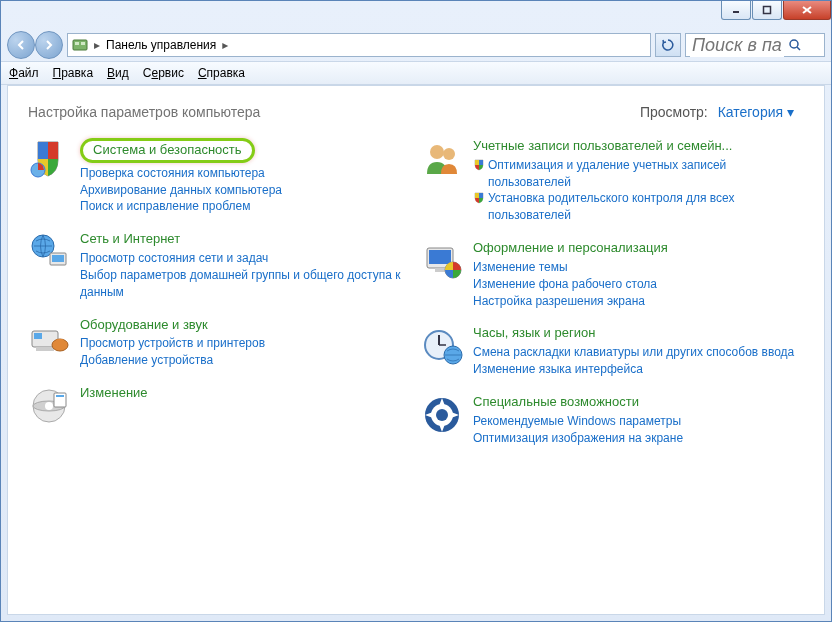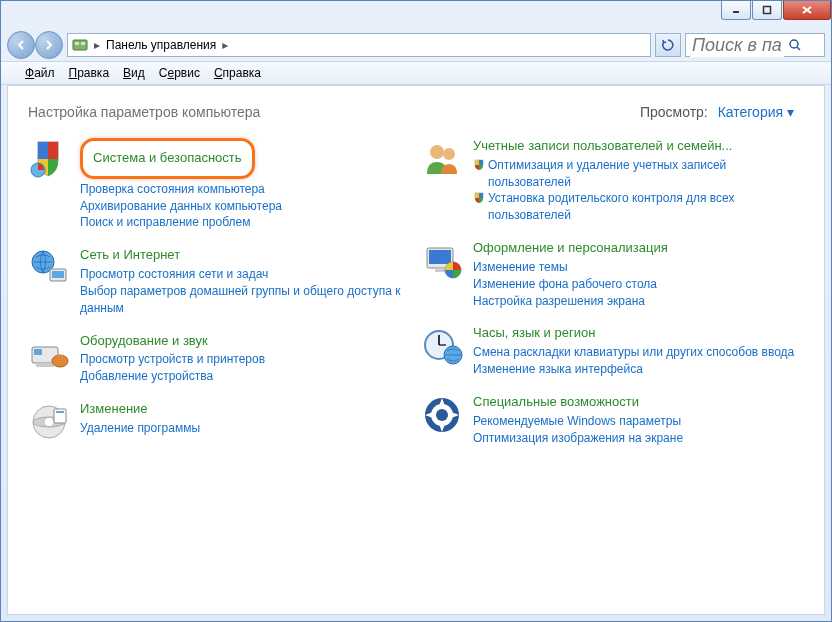--- a/index.html
+++ b/index.html
@@ -11,38 +11,38 @@
 .nav-row{height:32px;display:flex;align-items:center;padding:0 6px;gap:4px;}
 .nav-arrows{display:flex;gap:0;}
 .nav-arrow{width:26px;height:26px;border-radius:50%;background:radial-gradient(circle at 30% 30%,#bcd4ee,#7ca4d0);border:1px solid #6f95c0;display:flex;align-items:center;justify-content:center;cursor:default;}
 .addr{flex:1;height:22px;background:#fff;border:1px solid #9bb3cd;display:flex;align-items:center;padding:0 4px;gap:4px;}
 .addr-icon{width:16px;height:16px;}
 .addr-sep{color:#555;padding:0 2px;}
 .addr-text{color:#000;text-align:right;}
 .refresh{width:24px;height:22px;background:linear-gradient(to bottom,#eaf2fc,#cfe0f3);border:1px solid #9bb3cd;display:flex;align-items:center;justify-content:center;cursor:default;}
 .search{width:130px;height:22px;background:#fff;border:1px solid #9bb3cd;display:flex;align-items:center;padding:0 4px;gap:4px;}
 .search input{border:none;outline:none;font-style:italic;color:#3b82f6;font-size:18px;width:90px;font-family:inherit;}
-.menubar{height:22px;background:linear-gradient(to bottom,#f7fbff,#e6eef8);border-top:1px solid #c9d7e8;border-bottom:1px solid #c9d7e8;display:flex;align-items:center;padding:0 24px;gap:14px;}
+.menubar{height:22px;background:linear-gradient(to bottom,#f7fbff,#e6eef8);border-top:1px solid #c9d7e8;border-bottom:1px solid #c9d7e8;display:flex;align-items:center;padding:0 8px;gap:14px;}
 .menu-item{color:#000;cursor:default;}
 .menu-item .ul{text-decoration:underline;}
 .content{position:absolute;top:84px;left:6px;right:6px;bottom:6px;background:#fff;border:1px solid #c9d7e8;padding:18px 20px;box-sizing:border-box;overflow:hidden;}
 .heading{color:#737373;font-size:14px;margin-bottom:4px;}
 .view-bar{position:absolute;top:18px;right:30px;font-size:14px;}
 .view-label{color:#555;margin-right:6px;}
 .view-val{color:#1a6fc9;cursor:default;}
 .cols{display:flex;gap:10px;margin-top:18px;}
 .col{flex:1;}
 .cat{display:flex;gap:10px;margin-bottom:16px;}
 .cat-icon{width:42px;height:42px;flex-shrink:0;}
 .cat-body{flex:1;}
 .cat-title{color:#2d8a2d;font-size:13px;cursor:pointer;line-height:1.3;}
 .cat-links{margin-top:2px;}
 .cat-link{color:#1a6fc9;font-size:12px;cursor:pointer;display:flex;align-items:flex-start;gap:3px;line-height:1.4;}
 .shield{width:12px;height:12px;flex-shrink:0;margin-top:2px;}
-.highlight{border:3px solid #f97316;border-radius:14px;padding:9px 10px;display:inline-block;box-shadow:0 0 4px rgba(212,58,42,0.3);}
+.highlight{border:3px solid #84cc16;border-radius:14px;padding:1px 10px;display:inline-block;box-shadow:0 0 4px rgba(212,58,42,0.3);}
 </style>
 </head>
 <body>
 
 <div class="window">
   <div class="titlebar">
     <div class="win-btn">
         <svg width="10" height="10">
           <line x1="2" y1="7" x2="8" y2="7" stroke="#334" stroke-width="2"></line>
         </svg>
@@ -178,25 +178,20 @@
           <div class="cat">
             <div class="cat-icon"><svg viewBox="0 0 42 42">
                 <ellipse cx="21" cy="21" rx="16" ry="16" fill="#e8e8e8" stroke="#aaa"></ellipse>
                 <ellipse cx="21" cy="21" rx="16" ry="5" fill="#d0d0d0" stroke="#aaa"></ellipse>
                 <circle cx="21" cy="21" r="4" fill="#fff"></circle>
                 <rect x="26" y="8" width="12" height="14" rx="1" fill="#fff" stroke="#888"></rect>
                 <rect x="28" y="10" width="8" height="2" fill="#5aa8e8"></rect>
               </svg></div>
             <div class="cat-body">
               <div class="cat-title">Изменение</div>
-              <div class="cat-links">
-                <div class="cat-link">
-                  <span>Удаление программы</span>
-                </div>
-              </div>
             </div>
           </div>
         </div>
       <div class="col" id="col-right">
           <div class="cat">
             <div class="cat-icon"><svg viewBox="0 0 42 42">
                 <circle cx="16" cy="14" r="7" fill="#e8b878"></circle>
                 <path d="M6 36 Q6 24 16 24 Q26 24 26 36 Z" fill="#5aa848"></path>
                 <circle cx="28" cy="16" r="6" fill="#e8b878"></circle>
                 <path d="M20 36 Q20 26 28 26 Q36 26 36 36 Z" fill="#e08838"></path>

